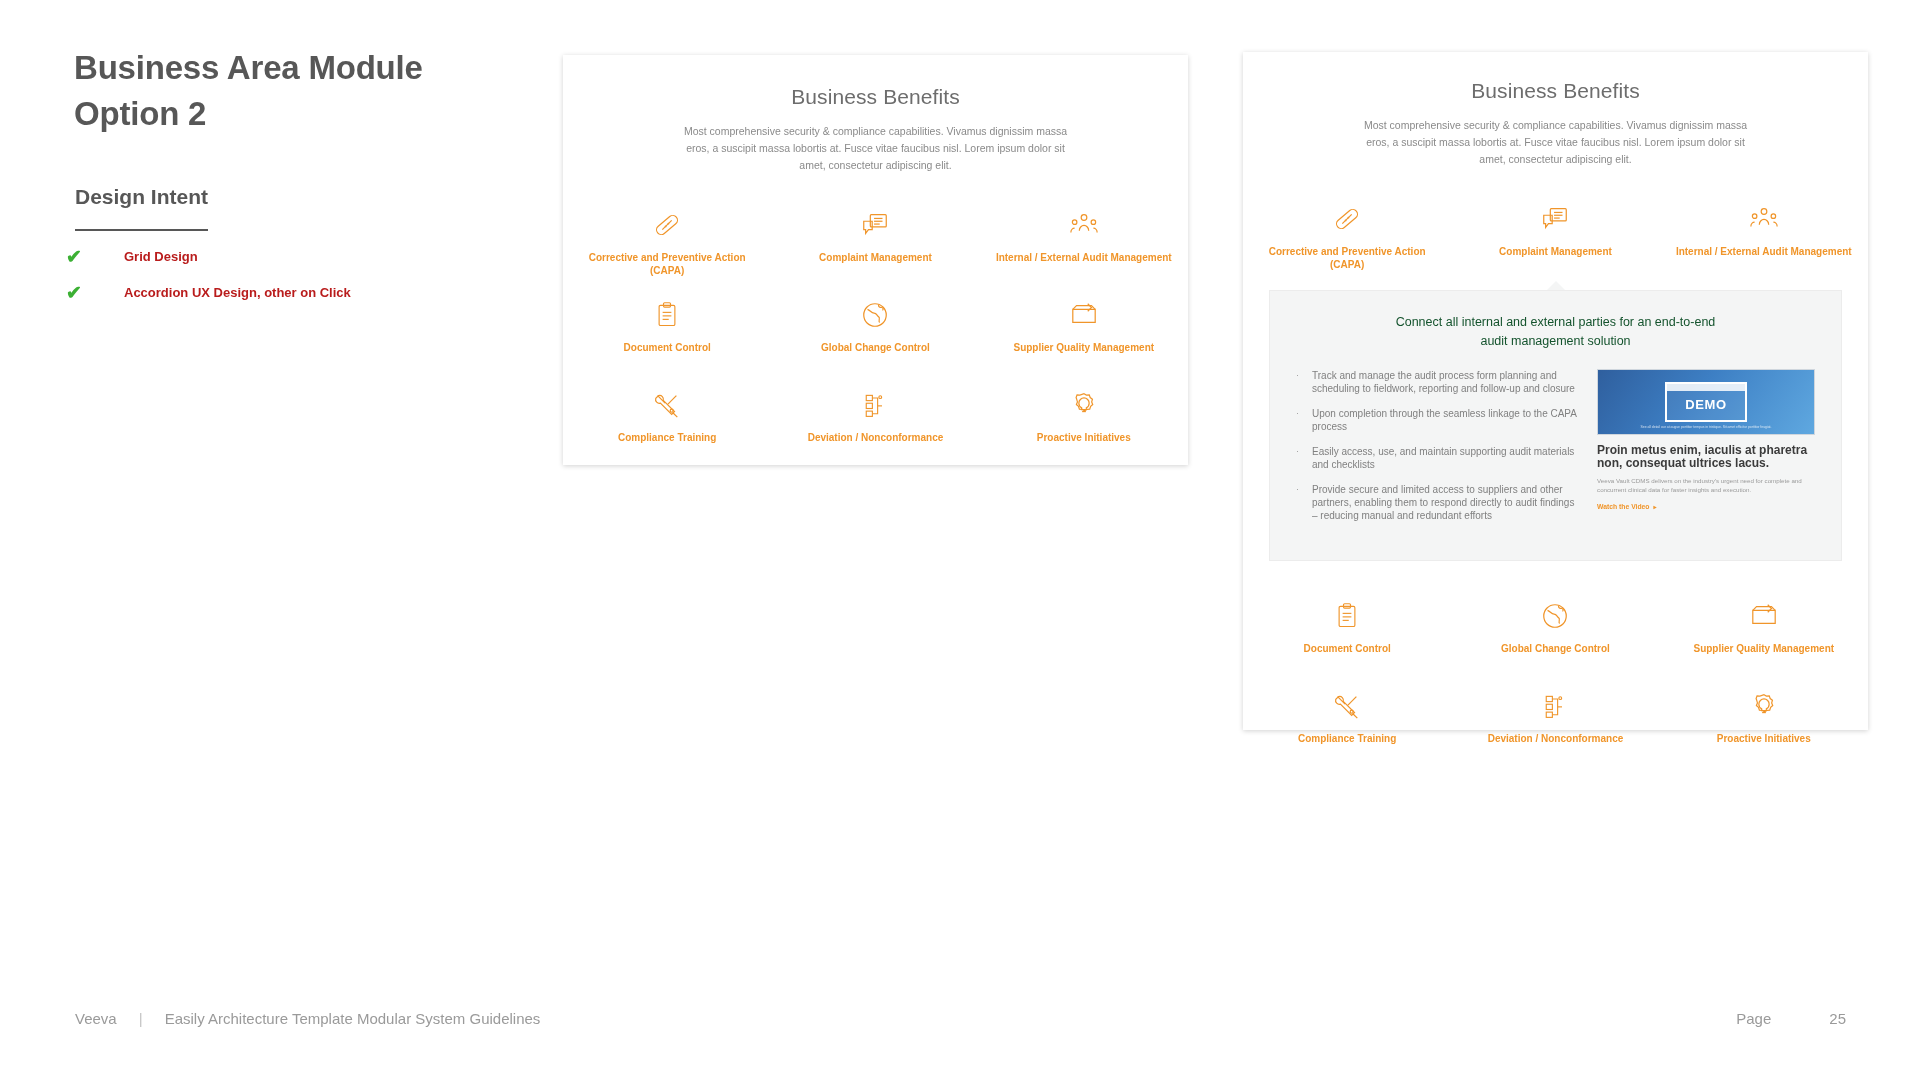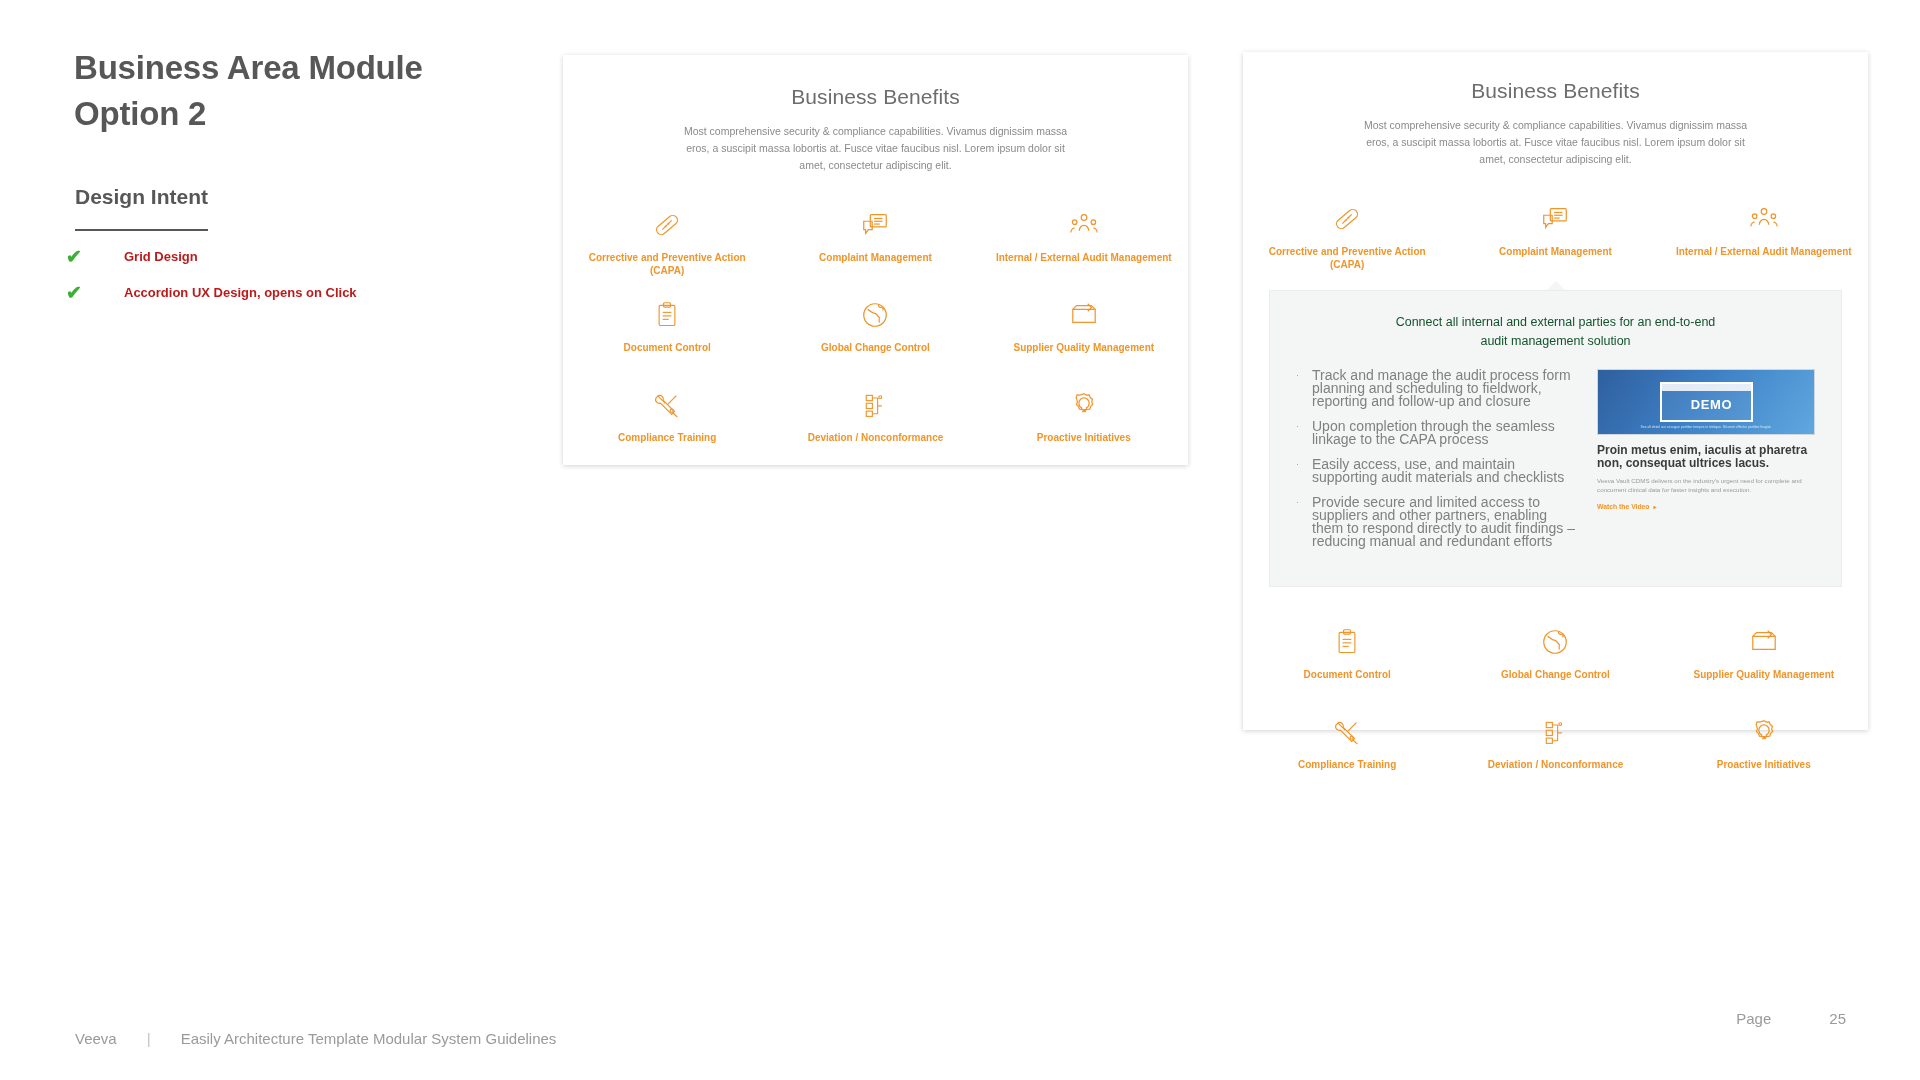--- a/index.html
+++ b/index.html
@@ -70,31 +70,31 @@
   .acc-h{
     text-align:center;color:#14532d;font-size:12.5px;line-height:19px;
     width:340px;margin:0 auto 18px;
   }
   .acc-body{display:flex;gap:18px;}
   .acc-left{flex:1 1 52%;}
   .bullet{display:flex;margin-bottom:12px;}
   .bullet .dot{
     color:#9a9a9a;font-size:9px;width:16px;flex:0 0 16px;line-height:13px;
   }
-  .bullet .bt{color:#808080;font-size:14px;line-height:13px;}
+  .bullet .bt{color:#808080;font-size:10px;line-height:13px;}
   .acc-right{flex:0 0 42%;}
   .thumb{
     height:64px;border:1px solid #cfd6dd;
     background:linear-gradient(125deg,#2f5f9e 0%,#3d7fc4 45%,#5fa8e0 100%);
     position:relative;display:flex;align-items:center;justify-content:center;
     flex-direction:column;
   }
   .thumb .win{
     width:78px;height:36px;border:2px solid #ffffff;background:rgba(255,255,255,.06);
-    display:flex;align-items:center;justify-content:center;position:relative;padding-left:11px;
+    display:flex;align-items:center;justify-content:center;position:relative;
   }
   .thumb .win:before{
     content:"";position:absolute;top:0;left:0;right:0;height:7px;
     background:#ffffff;opacity:.85;
   }
   .thumb .demo{
     color:#ffffff;font-size:13px;font-weight:bold;letter-spacing:.6px;
     margin-top:5px;
   }
   .thumb .cap{
@@ -105,39 +105,39 @@
     color:#3b3b3b;font-size:12px;font-weight:bold;line-height:13px;margin-top:9px;
   }
   .th-body{color:#9a9a9a;font-size:6.2px;line-height:9px;margin-top:6px;}
   .th-link{color:#f0952a;font-size:6.8px;font-weight:bold;margin-top:9px;}
   .th-link .tri{font-size:6px;margin-left:4px;}
   
   .footer{
     position:absolute;left:0;right:0;bottom:48px;height:22px;
     color:#9a9a9a;font-size:15px;
   }
-  .f-left{position:absolute;left:75px;top:0;display:flex;gap:30px;margin-top:20px;}
+  .f-left{position:absolute;left:75px;top:0;display:flex;gap:22px;}
   .f-sep{color:#c4c4c4;}
   .f-right{position:absolute;right:74px;top:0;display:flex;gap:58px;}
 </style>
 </head>
 <body>
 
 <div class="slide-title">Business Area Module Option 2</div>
 
 <div class="design-intent">Design Intent</div>
 
 <div class="intent-list">
   <div class="intent-row">
     <span class="tick">✔</span>
     <span class="intent-text">Grid Design</span>
   </div>
   <div class="intent-row">
     <span class="tick">✔</span>
-    <span class="intent-text">Accordion UX Design, opens on Click</span>
+    <span class="intent-text">Accordion UX Design, other on Click</span>
   </div>
 </div>
 
 <div class="card card-a">
   <div class="bb-title">Business Benefits</div>
   <div class="bb-sub">Most comprehensive security &amp; compliance capabilities.  Vivamus dignissim massa eros, a suscipit massa lobortis at. Fusce vitae faucibus nisl. Lorem ipsum dolor sit amet, consectetur adipiscing elit.</div>
   <div class="grid" id="grid-a">
       <div class="tile">
     <div class="ic">
           <svg width="30" height="30" viewBox="0 0 32 32" fill="none" stroke="#f0952a" stroke-width="1.3">

